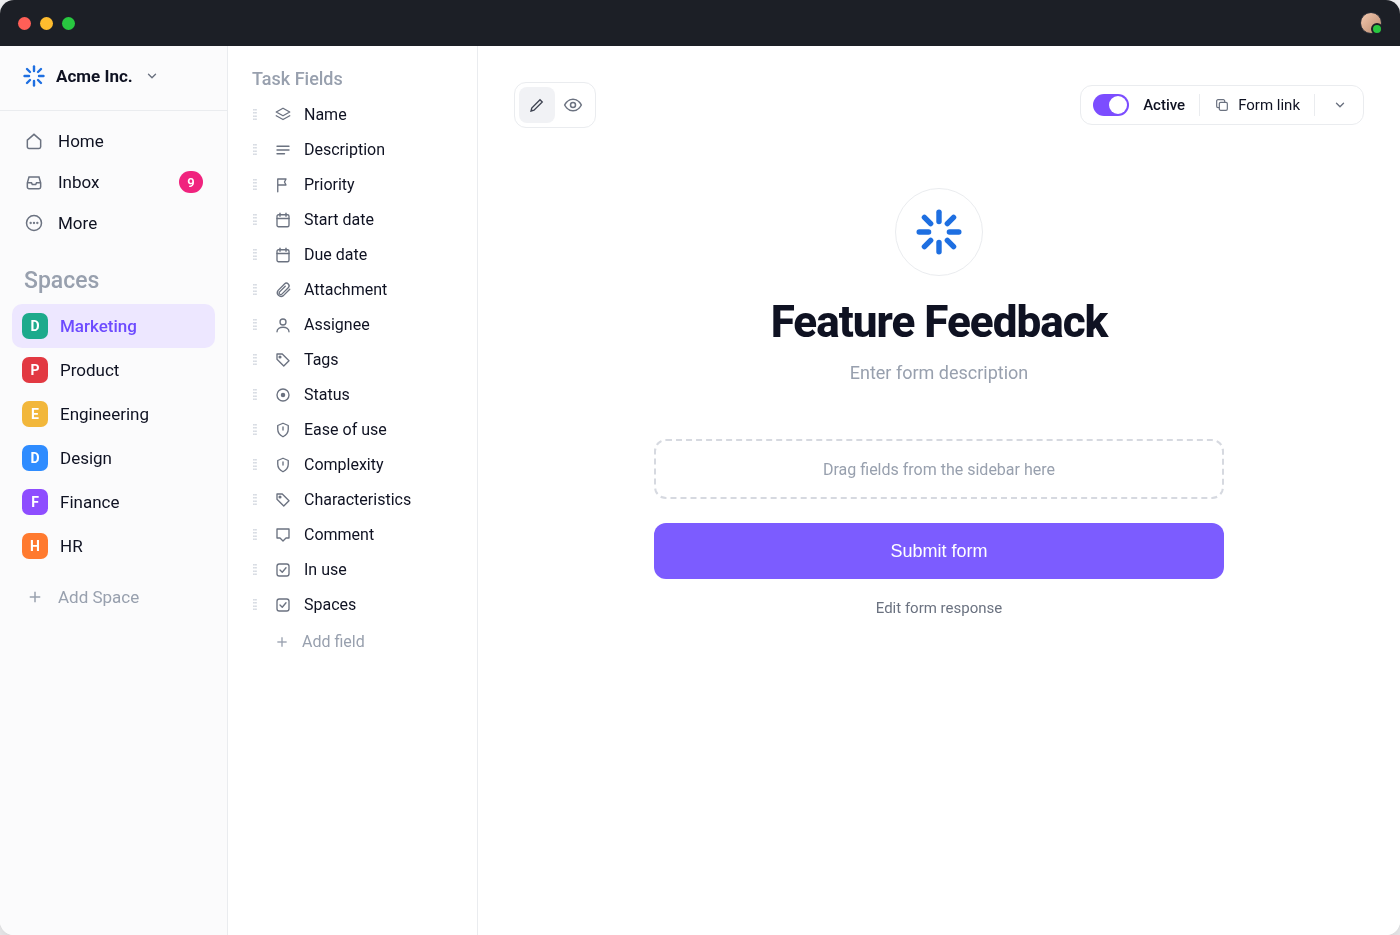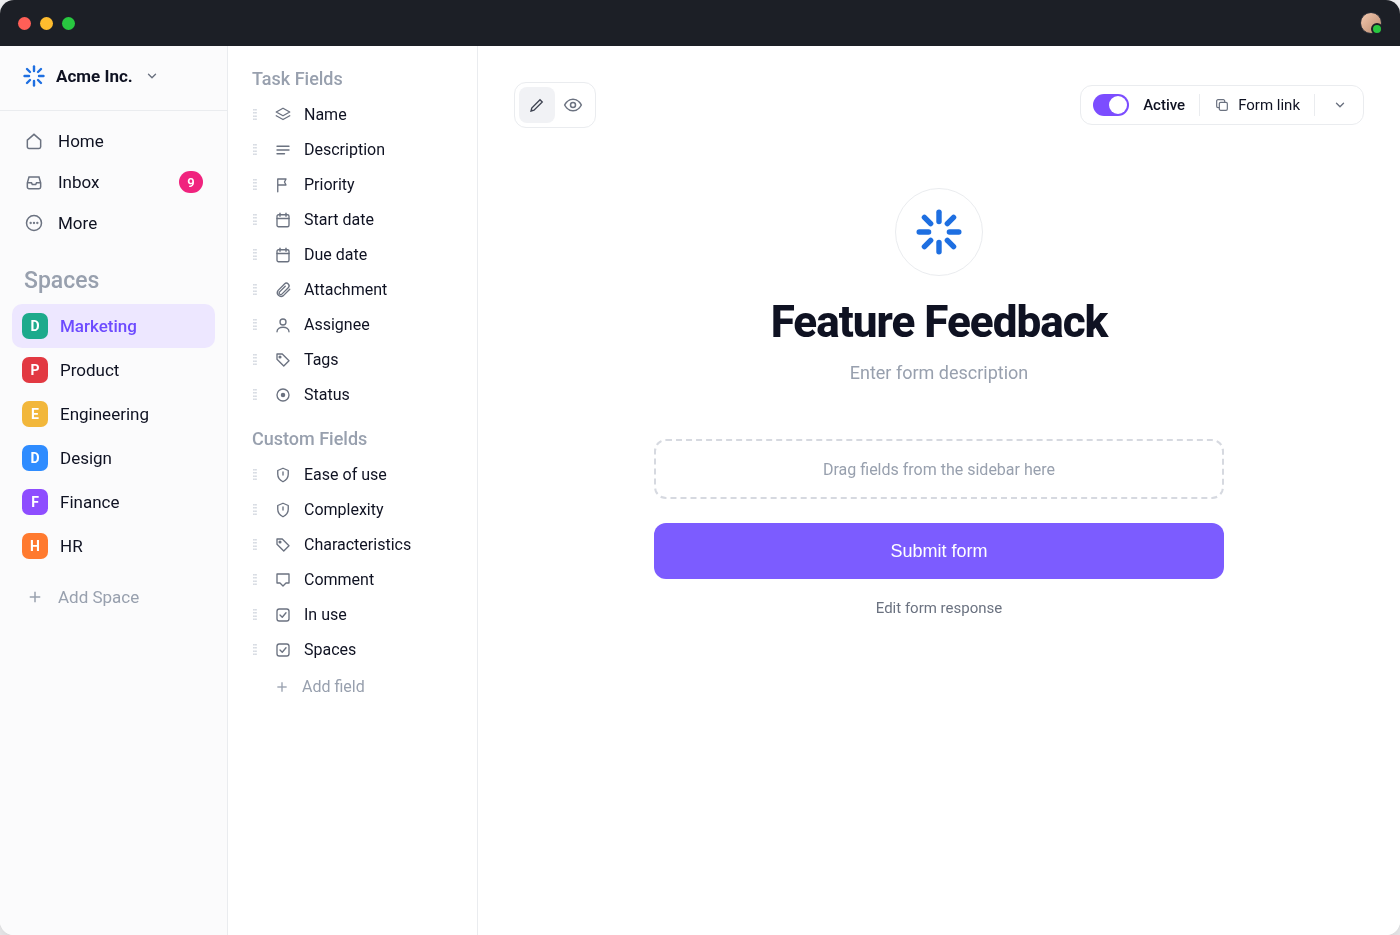--- a/index.html
+++ b/index.html
@@ -420,21 +420,20 @@
             <span class="field-icon">
               <svg width="18" height="18" viewBox="0 0 24 24" fill="none" stroke="currentColor" stroke-width="1.8" stroke-linecap="round" stroke-linejoin="round">
                 <circle cx="12" cy="12" r="8"></circle>
                 <circle cx="12" cy="12" r="3" fill="currentColor" stroke="none"></circle>
               </svg>
             </span>
             <span>Status</span>
           </div>
         </div>
 
-      <div class="fields-heading" style="margin-top:14px">Custom Fields</div>
       <div id="custom-fields">
           <div class="field-row">
             <span class="drag-handle">⁞⁞</span>
             <span class="field-icon">
               <svg width="18" height="18" viewBox="0 0 24 24" fill="none" stroke="currentColor" stroke-width="1.8" stroke-linecap="round" stroke-linejoin="round">
                 <path d="M12 3l7 3v5c0 5-3 8-7 10-4-2-7-5-7-10V6l7-3z"></path>
                 <path d="M12 8v4"></path>
               </svg>
             </span>
             <span>Ease of use</span>

